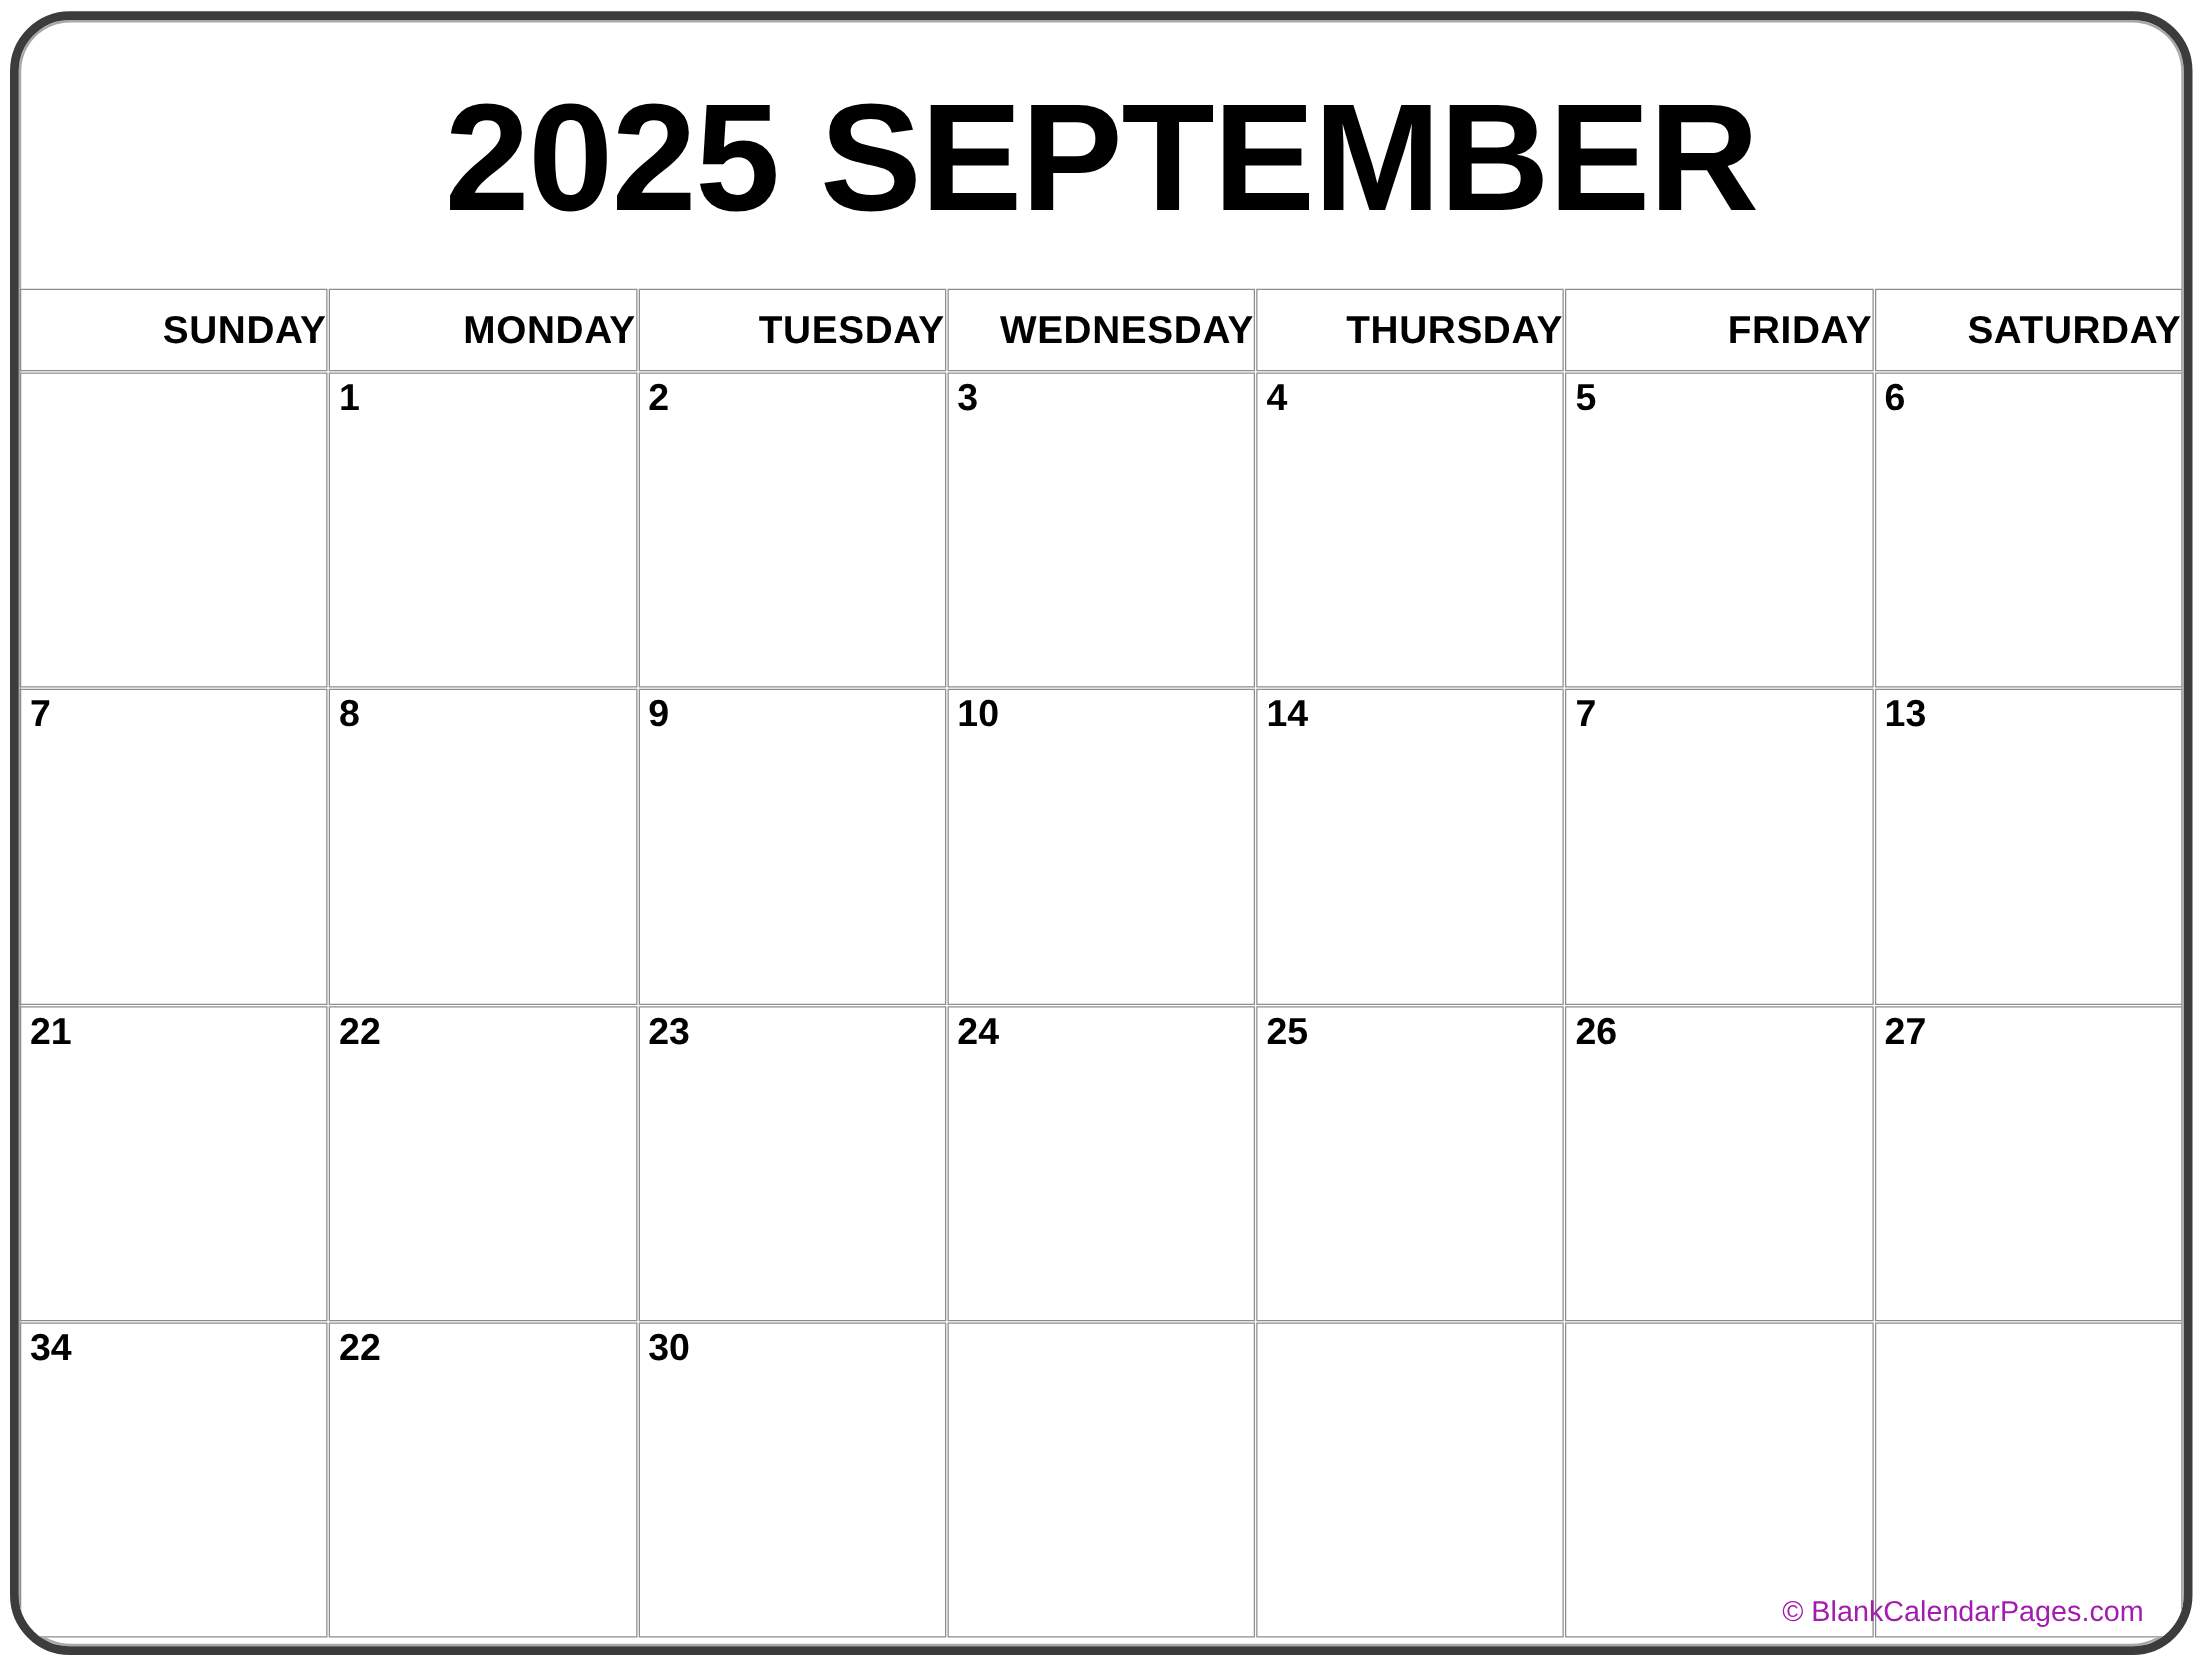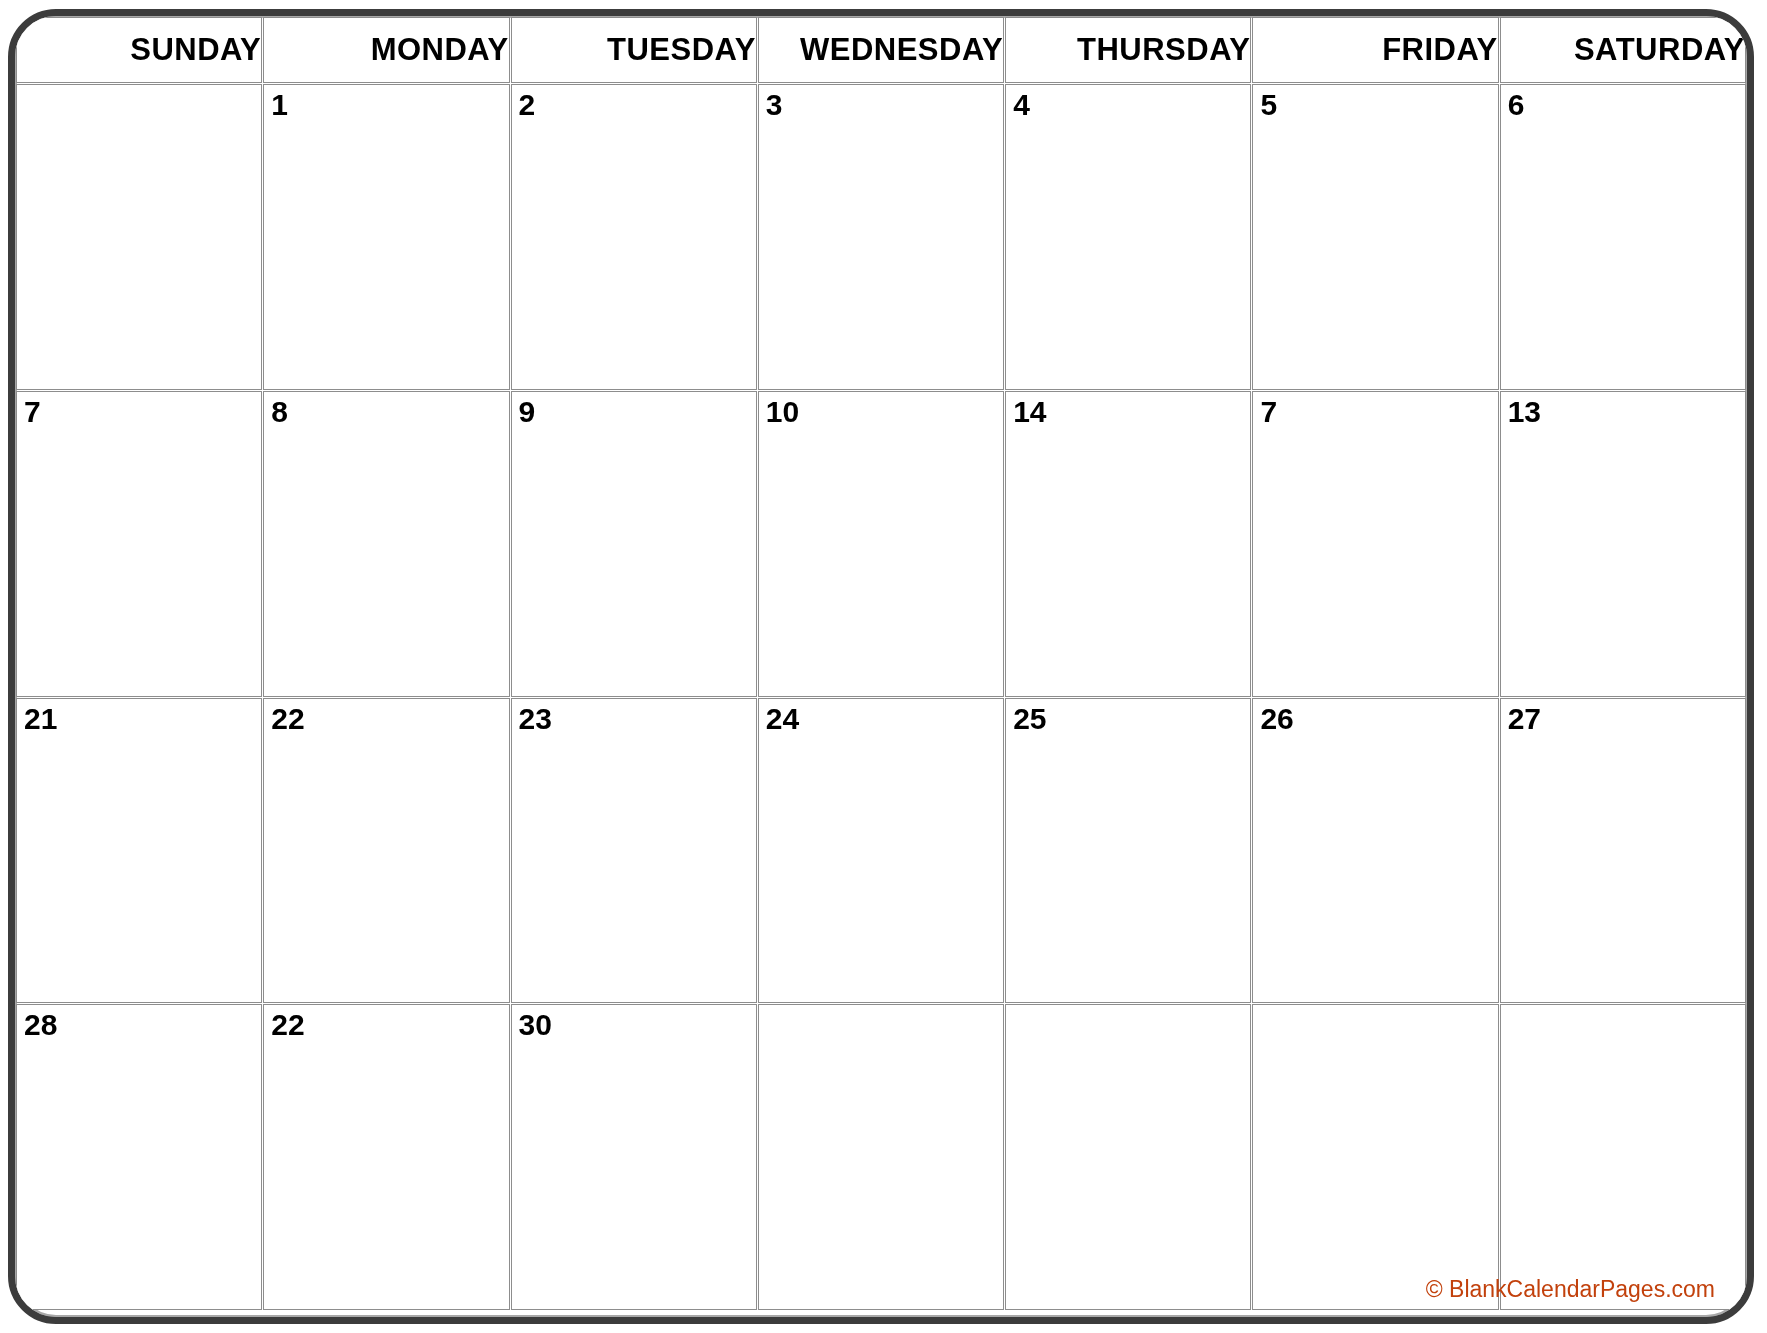--- a/index.html
+++ b/index.html
@@ -81,30 +81,33 @@
     vertical-align: top;
     padding: 3px 4px 0 7px;
     line-height: 1.15;
   }
   .watermark {
     position: absolute;
     right: 32px;
     bottom: 14px;
     font-size: 23px;
     font-weight: normal;
-    color: #c2410c;
+    color: #a21caf;
     white-space: nowrap;
   }
 </style>
 </head>
 <body>
 
 <div class="page">
   <div class="frame">
 
+    <div class="title-area">
+      <div class="page-title">2025 SEPTEMBER</div>
+    </div>
 
     <div class="grid-wrap">
       <table class="calendar">
         <thead>
           <tr>
             <th>SUNDAY</th>
             <th>MONDAY</th>
             <th>TUESDAY</th>
             <th>WEDNESDAY</th>
             <th>THURSDAY</th>
@@ -134,21 +137,21 @@
           <tr>
             <td>21</td>
             <td>22</td>
             <td>23</td>
             <td>24</td>
             <td>25</td>
             <td>26</td>
             <td>27</td>
           </tr>
           <tr>
-            <td>28</td>
+            <td>34</td>
             <td>22</td>
             <td>30</td>
             <td></td>
             <td></td>
             <td></td>
             <td></td>
           </tr>
         </tbody>
       </table>
       <div class="watermark">© BlankCalendarPages.com</div>

